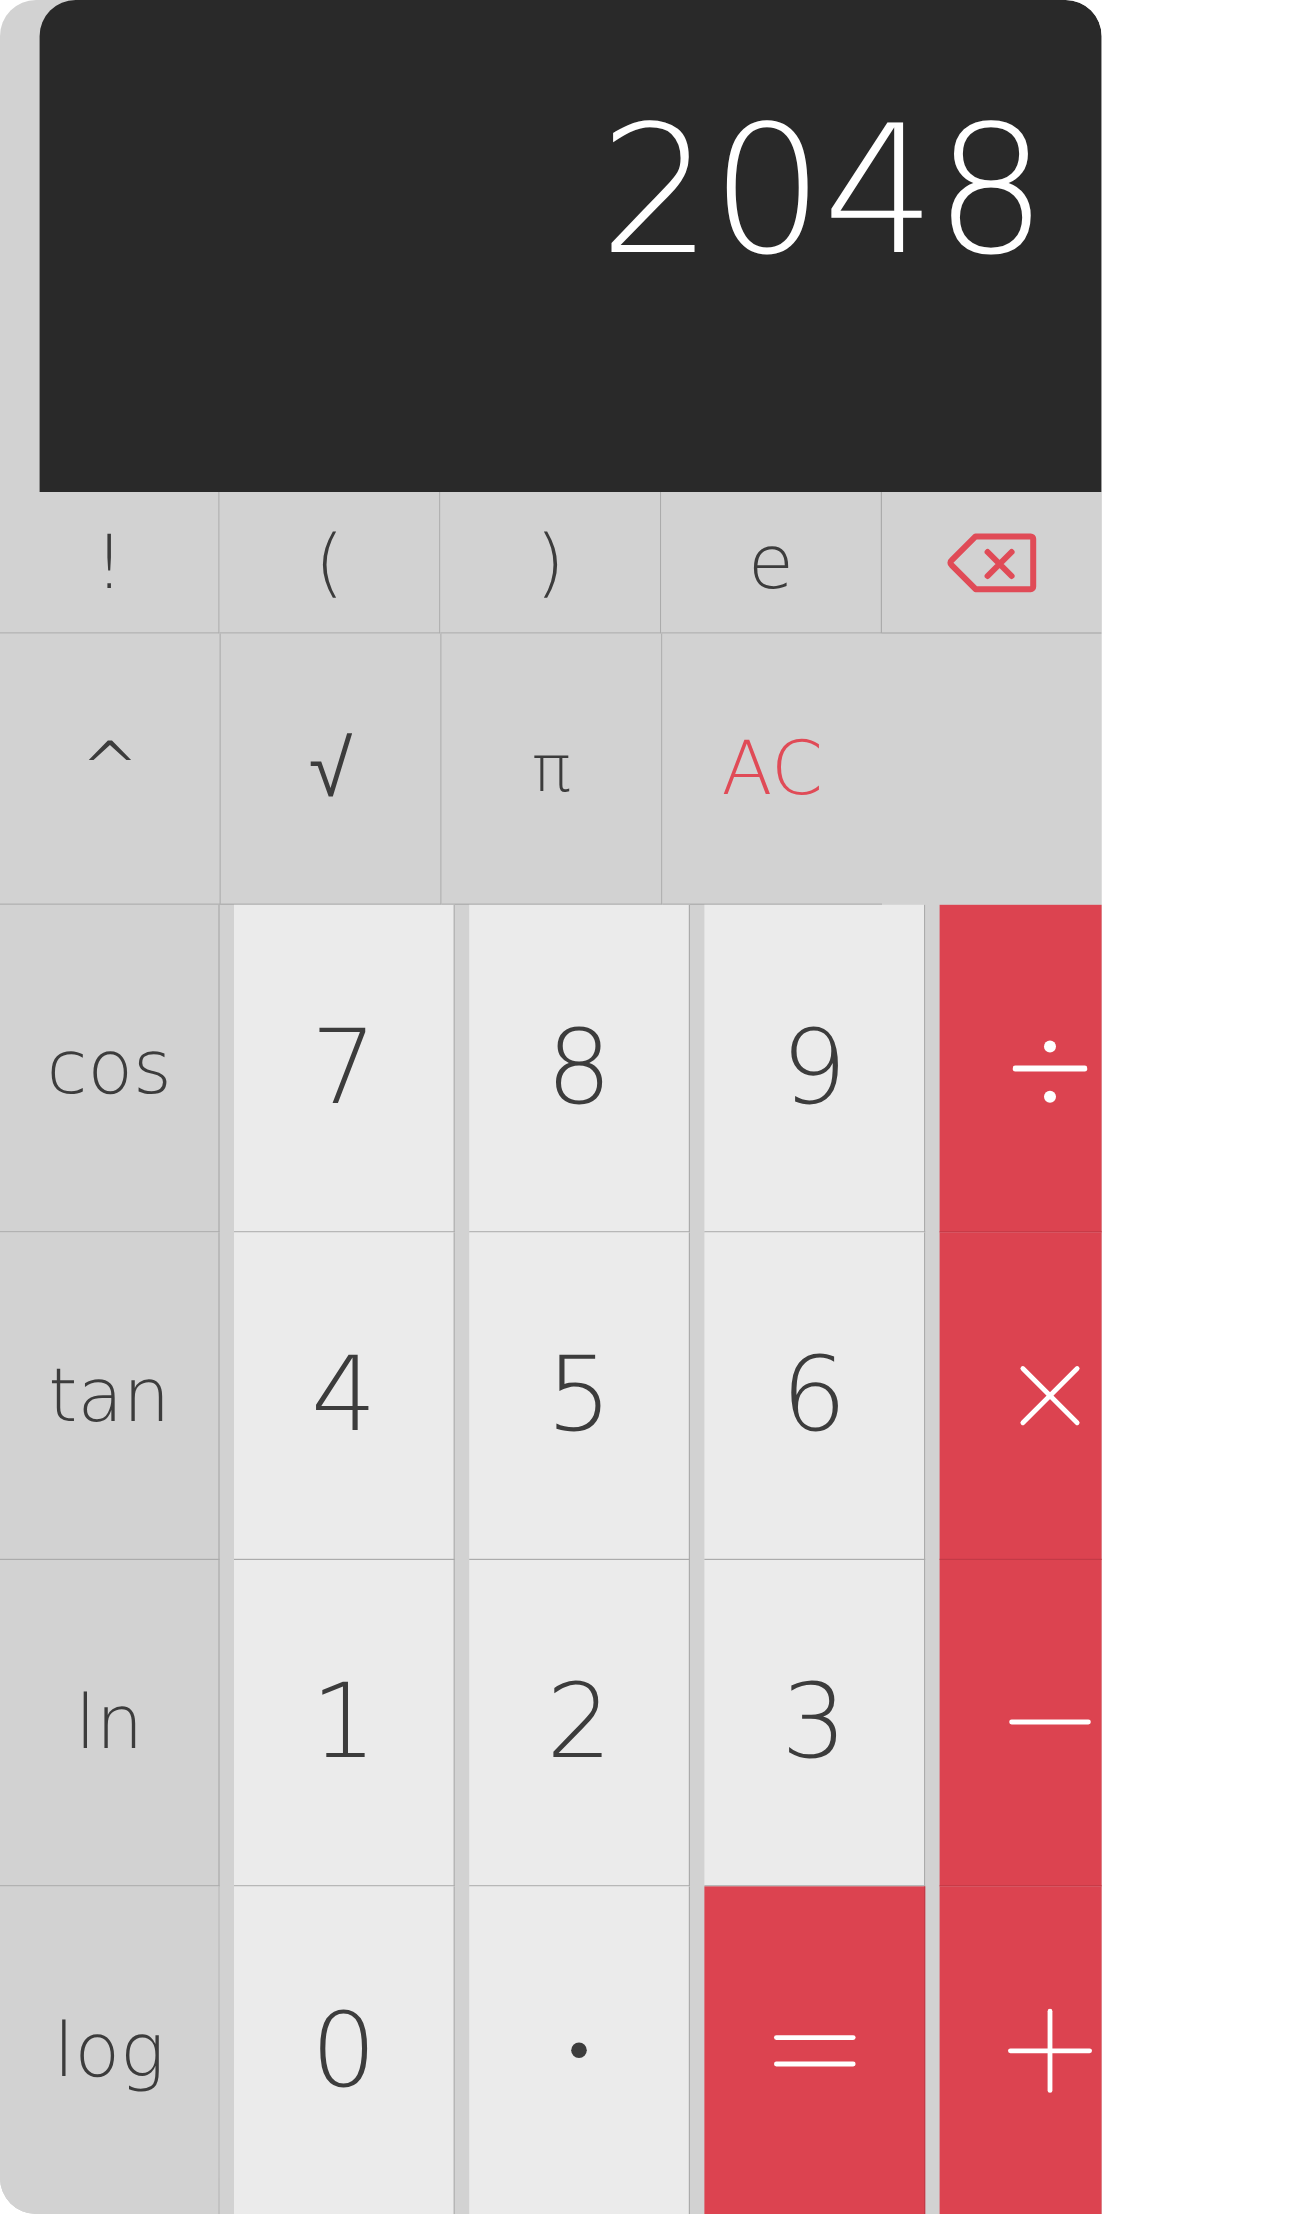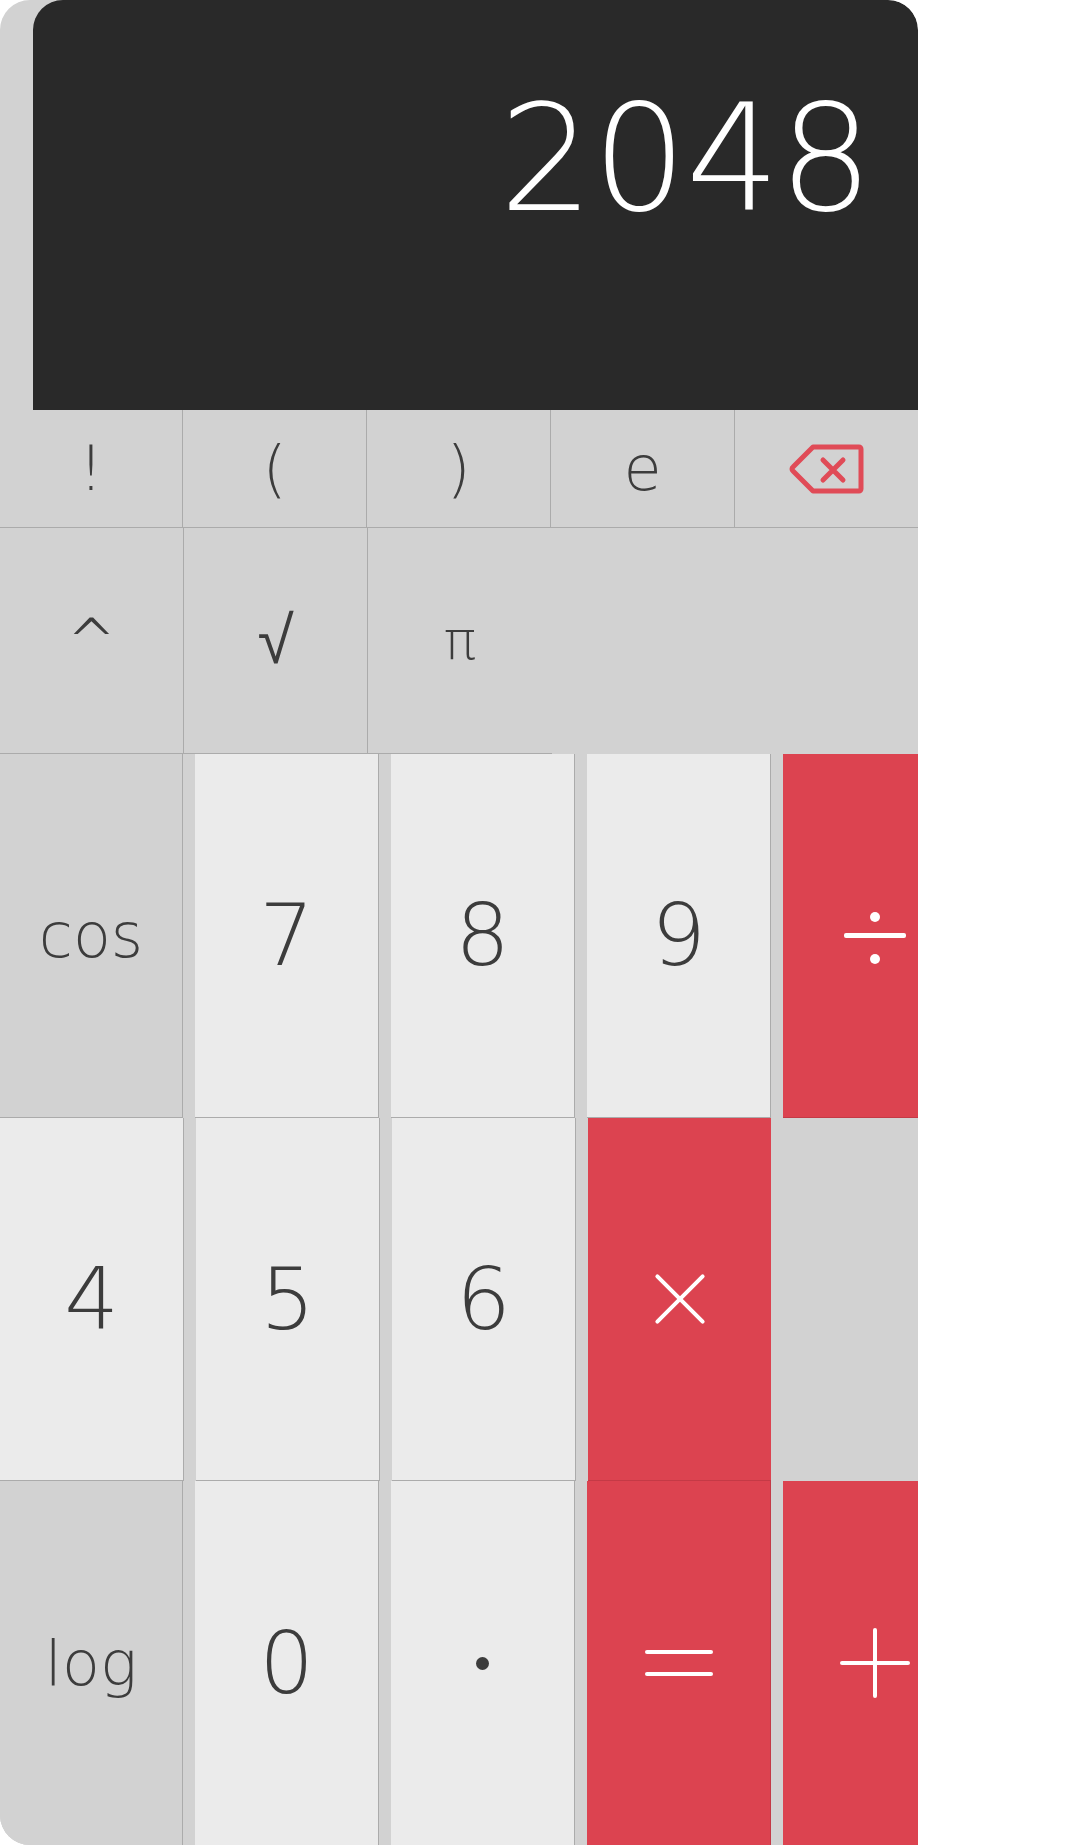--- a/index.html
+++ b/index.html
@@ -218,20 +218,23 @@
     <div class="krow row-tall">
       <div class="key col-1 bg-gray txt-dark caret-txt">
         <span>^</span>
       </div>
       <div class="key col-2 bg-gray txt-dark sqrt-txt">
         <span>√</span>
       </div>
       <div class="key col-3 bg-gray txt-dark fs-sm">
         <span>π</span>
       </div>
+      <div class="key col-4 bg-gray txt-red fs-md">
+        <span>AC</span>
+      </div>
     </div>
 
     <div class="krow row-num">
       <div class="key col-fn bg-gray txt-dark fs-md">
         <span>cos</span>
       </div>
       <div class="key col-1 bg-light txt-dark fs-xl">
         <span>7</span>
       </div>
       <div class="key col-2 bg-light txt-dark fs-xl">
@@ -243,37 +246,57 @@
       <div class="key col-4 bg-red">
         <span class="div-glyph">
           <span class="dot top"></span>
           <span class="bar"></span>
           <span class="dot bot"></span>
         </span>
       </div>
     </div>
 
     <div class="krow row-num">
+      <div class="key col-fn bg-gray txt-dark fs-md">
+        <span>tan</span>
+      </div>
       <div class="key col-1 bg-light txt-dark fs-xl">
         <span>4</span>
       </div>
       <div class="key col-2 bg-light txt-dark fs-xl">
         <span>5</span>
       </div>
       <div class="key col-3 bg-light txt-dark fs-xl">
         <span>6</span>
       </div>
       <div class="key col-4 bg-red">
         <span class="mul-glyph">
           <span class="a"></span>
           <span class="b"></span>
         </span>
       </div>
     </div>
 
+    <div class="krow row-num">
+      <div class="key col-fn bg-gray txt-dark fs-md">
+        <span>ln</span>
+      </div>
+      <div class="key col-1 bg-light txt-dark fs-xl">
+        <span>1</span>
+      </div>
+      <div class="key col-2 bg-light txt-dark fs-xl">
+        <span>2</span>
+      </div>
+      <div class="key col-3 bg-light txt-dark fs-xl">
+        <span>3</span>
+      </div>
+      <div class="key col-4 bg-red">
+        <span class="min-glyph"></span>
+      </div>
+    </div>
 
     <div class="krow row-num last-row">
       <div class="key col-fn bg-gray txt-dark fs-md round-bl">
         <span>log</span>
       </div>
       <div class="key col-1 bg-light txt-dark fs-xl">
         <span>0</span>
       </div>
       <div class="key col-2 bg-light">
         <span class="dot-glyph"></span>

